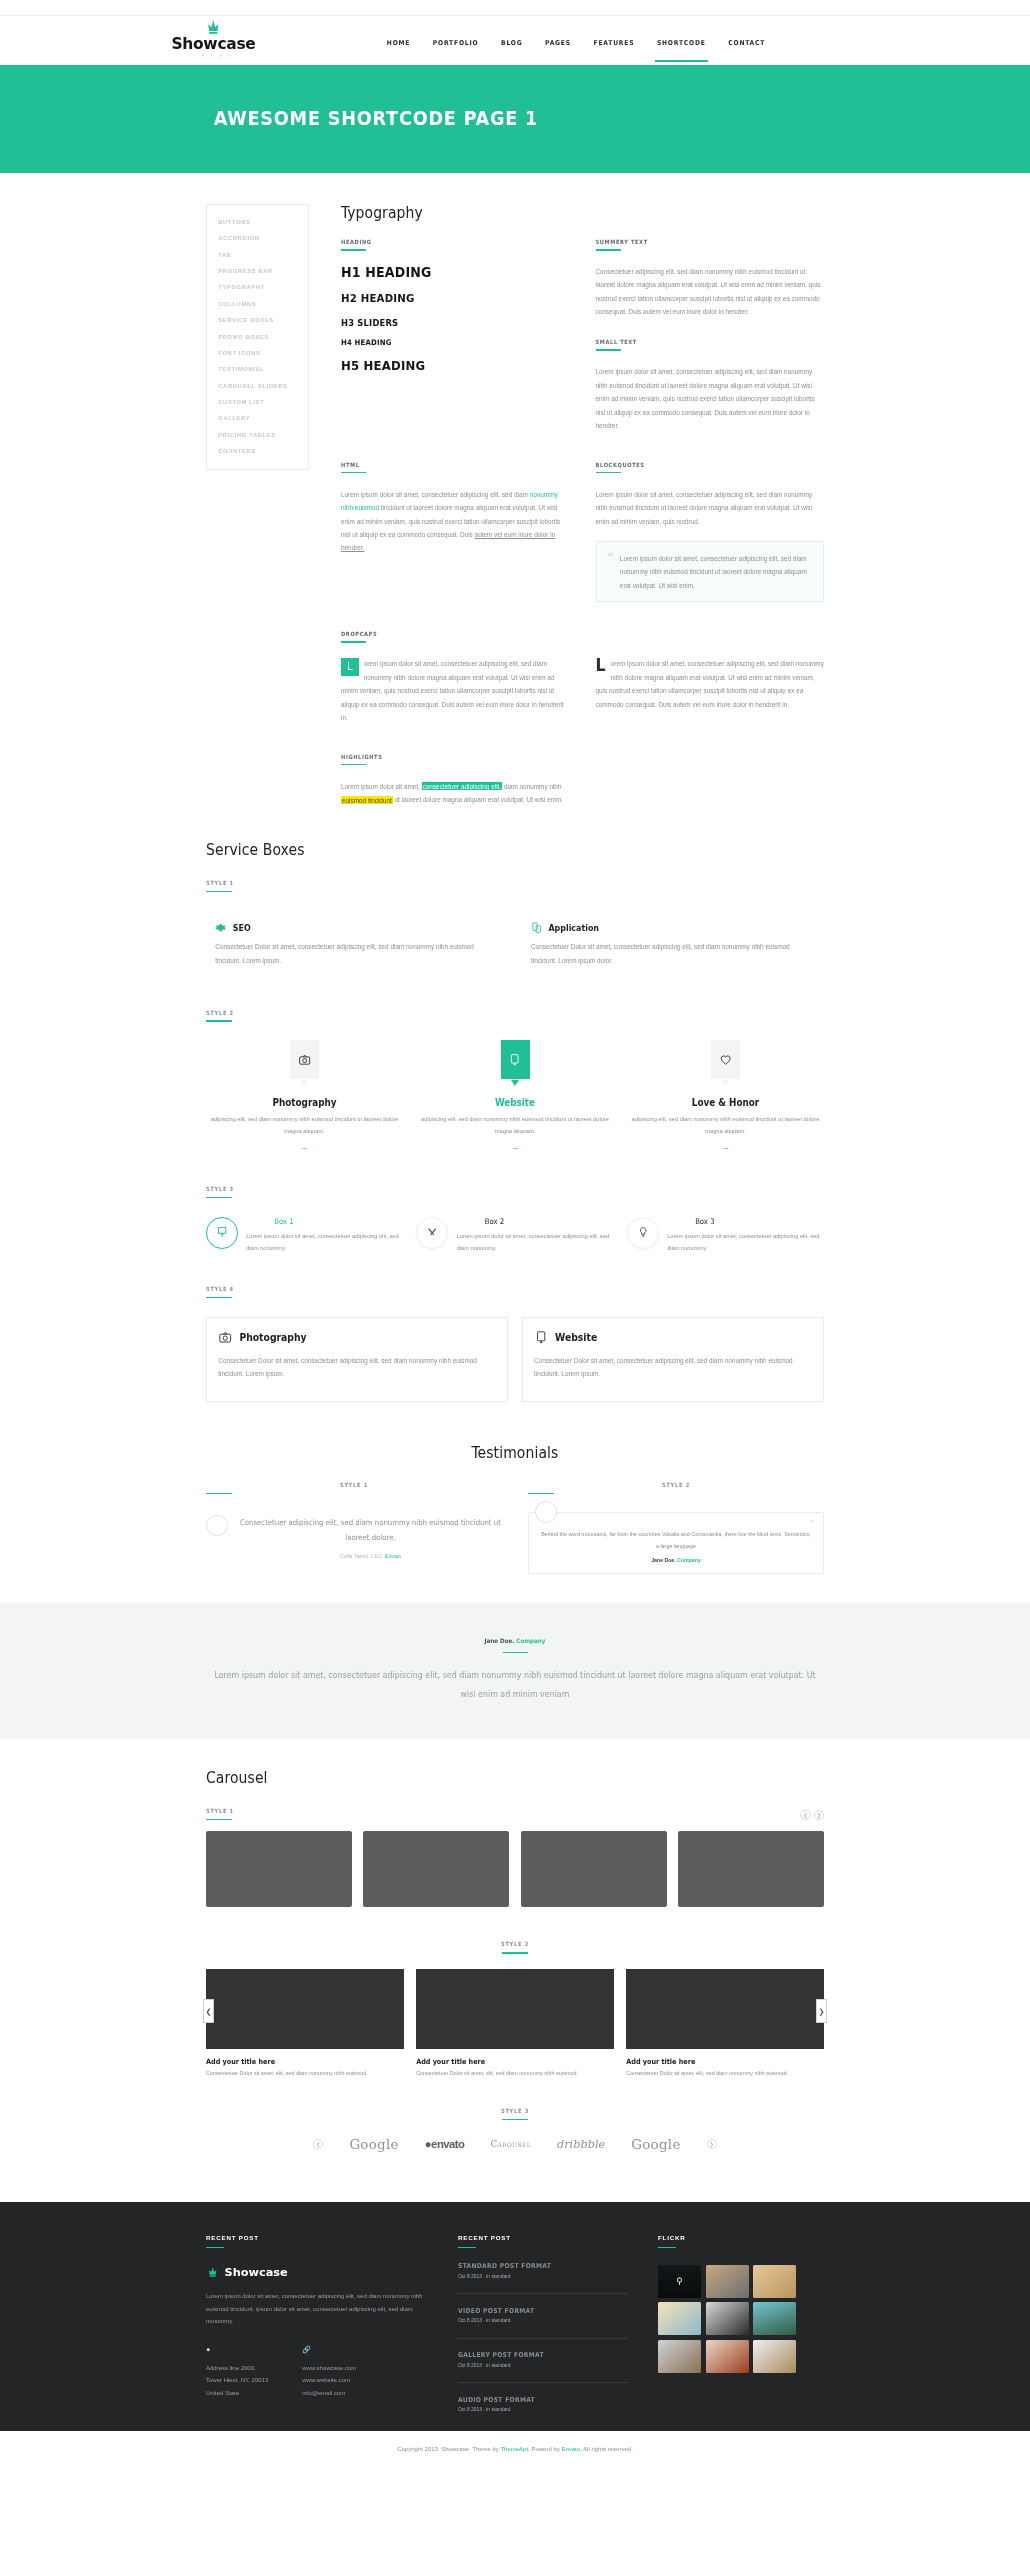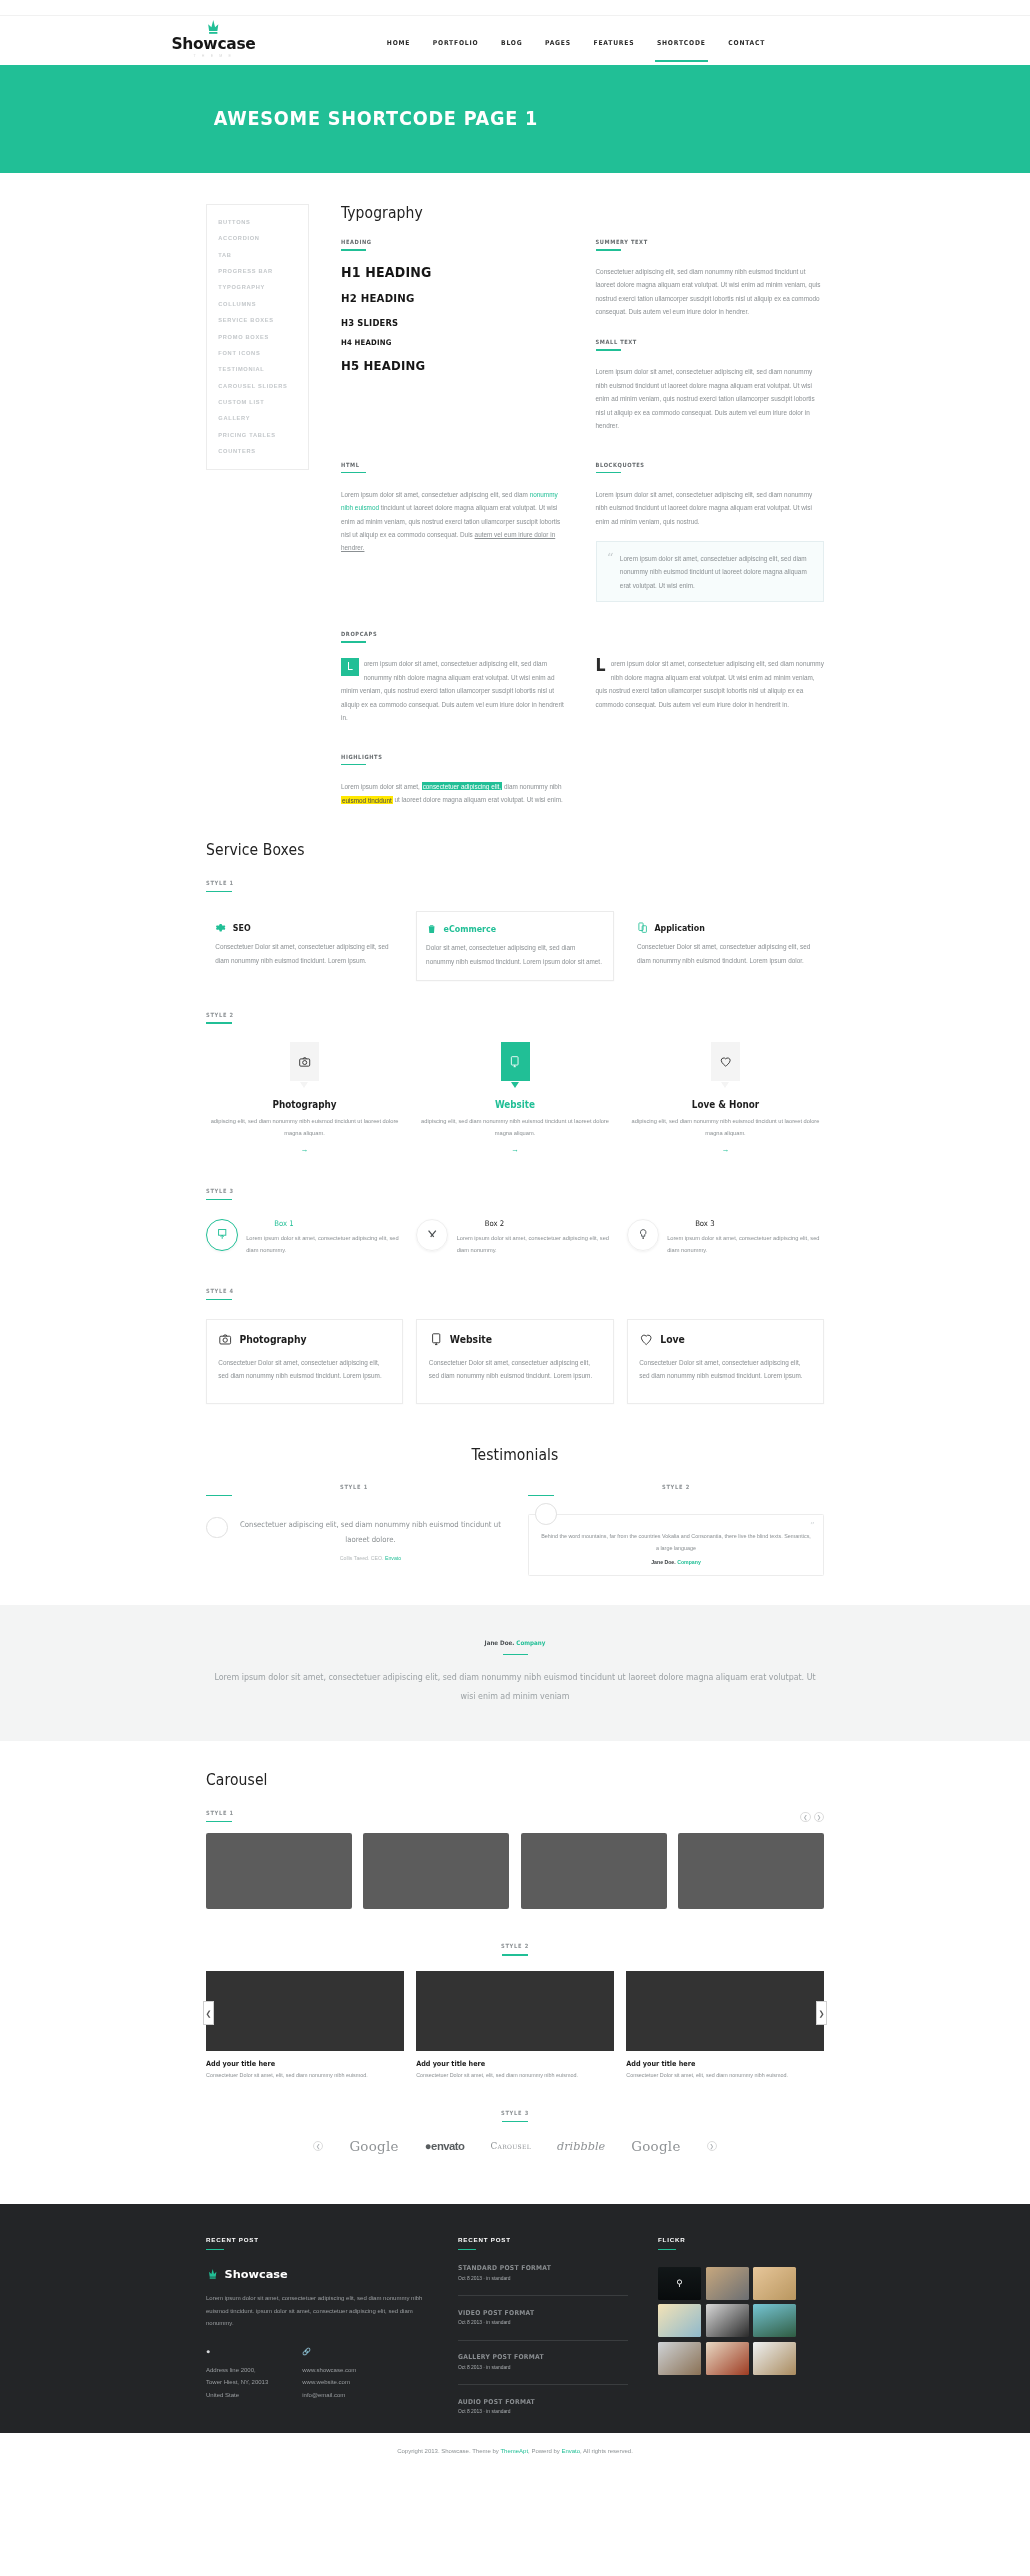--- a/index.html
+++ b/index.html
@@ -339,29 +339,20 @@
     <div class="row3">
       <div class="sb1">
         <div class="sb1-head">
           <svg width="11.3" height="11.3" viewBox="0 0 24 24">
               <path fill="#21bf96" d="M12 8a4 4 0 100 8 4 4 0 000-8zm0 6a2 2 0 110-4 2 2 0 010 4zM20 12l2-2-2-3-3 1-2-1-1-3h-4l-1 3-2 1-3-1-2 3 2 2-0 0-2 2 2 3 3-1 2 1 1 3h4l1-3 2-1 3 1 2-3-2-2z"></path>
             </svg>
           <span class="sb1-title">SEO</span>
         </div>
         <p class="body">Consectetuer Dolor sit amet, consectetuer adipiscing elit, sed diam nonummy nibh euismod tincidunt. Lorem ipsum.</p>
       </div>
-      <div class="sb1 boxed">
-        <div class="sb1-head">
-          <svg width="11.3" height="11.3" viewBox="0 0 24 24">
-              <path fill="#21bf96" d="M6 7h12l-1 14H7L6 7zm3-3h6l1 2H8l1-2z"></path>
-            </svg>
-          <span class="sb1-title grn">eCommerce</span>
-        </div>
-        <p class="body">Dolor sit amet, consectetuer adipiscing elit, sed diam nonummy nibh euismod tincidunt. Lorem ipsum dolor sit amet.</p>
-      </div>
       <div class="sb1">
         <div class="sb1-head">
           <svg width="11.3" height="11.3" viewBox="0 0 24 24">
               <rect x="4" y="2" width="9" height="16" rx="1.5" fill="none" stroke="#21bf96" stroke-width="1.8"></rect>
               <rect x="11" y="8" width="9" height="14" rx="1.5" fill="none" stroke="#21bf96" stroke-width="1.8"></rect>
             </svg>
           <span class="sb1-title">Application</span>
         </div>
         <p class="body">Consectetuer Dolor sit amet, consectetuer adipiscing elit, sed diam nonummy nibh euismod tincidunt. Lorem ipsum dolor.</p>
       </div>
@@ -459,29 +450,20 @@
         </div>
         <p class="body">Consectetuer Dolor sit amet, consectetuer adipiscing elit, sed diam nonummy nibh euismod tincidunt. Lorem ipsum.</p>
       </div>
       <div class="sb4">
         <div class="sb4-head">
           <svg width="14.4" height="14.4" viewBox="0 0 24 24">
               <rect x="6" y="3" width="12" height="15" rx="1.5" fill="none" stroke="#2b2b2b" stroke-width="1.5"></rect>
               <path d="M10 21h4M12 18v3" stroke="#2b2b2b" stroke-width="1.5"></path>
             </svg>
           <span class="sb4-title">Website</span>
-        </div>
-        <p class="body">Consectetuer Dolor sit amet, consectetuer adipiscing elit, sed diam nonummy nibh euismod tincidunt. Lorem ipsum.</p>
-      </div>
-      <div class="sb4">
-        <div class="sb4-head">
-          <svg width="14.4" height="14.4" viewBox="0 0 24 24">
-              <path d="M12 21S4 14.5 4 9.5A4.5 4.5 0 0112 7a4.5 4.5 0 018 2.5C20 14.5 12 21 12 21z" fill="none" stroke="#2b2b2b" stroke-width="1.5"></path>
-            </svg>
-          <span class="sb4-title">Love</span>
         </div>
         <p class="body">Consectetuer Dolor sit amet, consectetuer adipiscing elit, sed diam nonummy nibh euismod tincidunt. Lorem ipsum.</p>
       </div>
     </div>
   </div>
 
   <div class="wrap ts-section">
     <h2 class="sect-title">Testimonials</h2>
     <div class="ts-row">
       <div class="ts-col">

